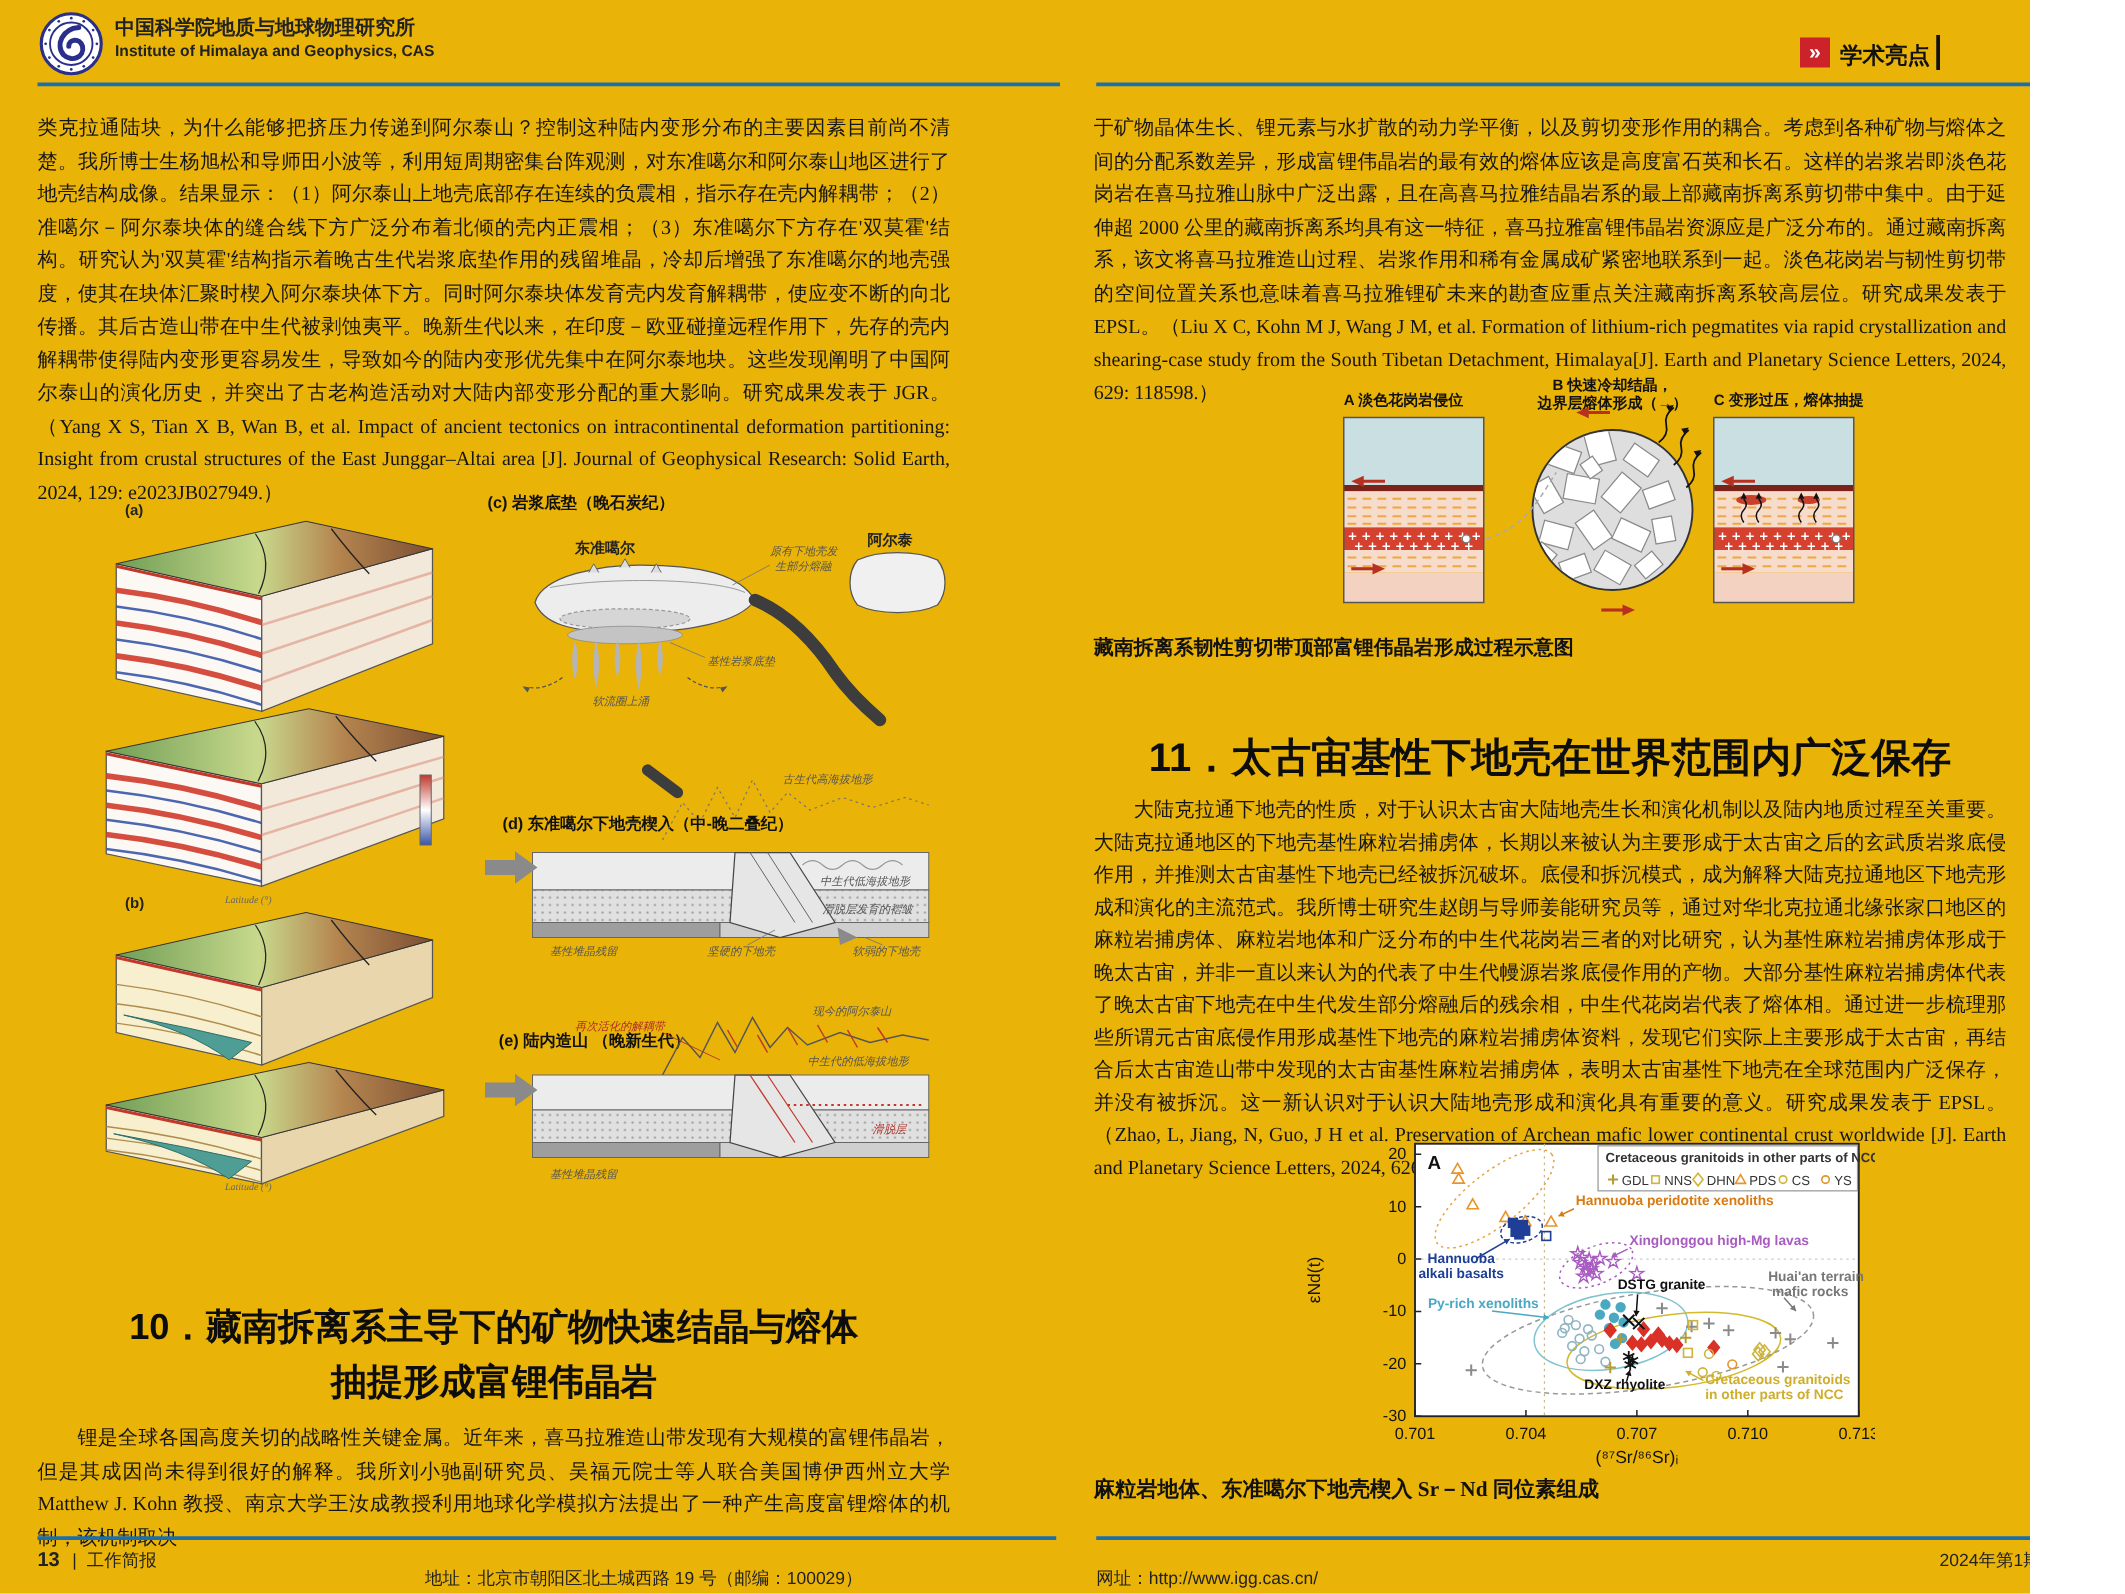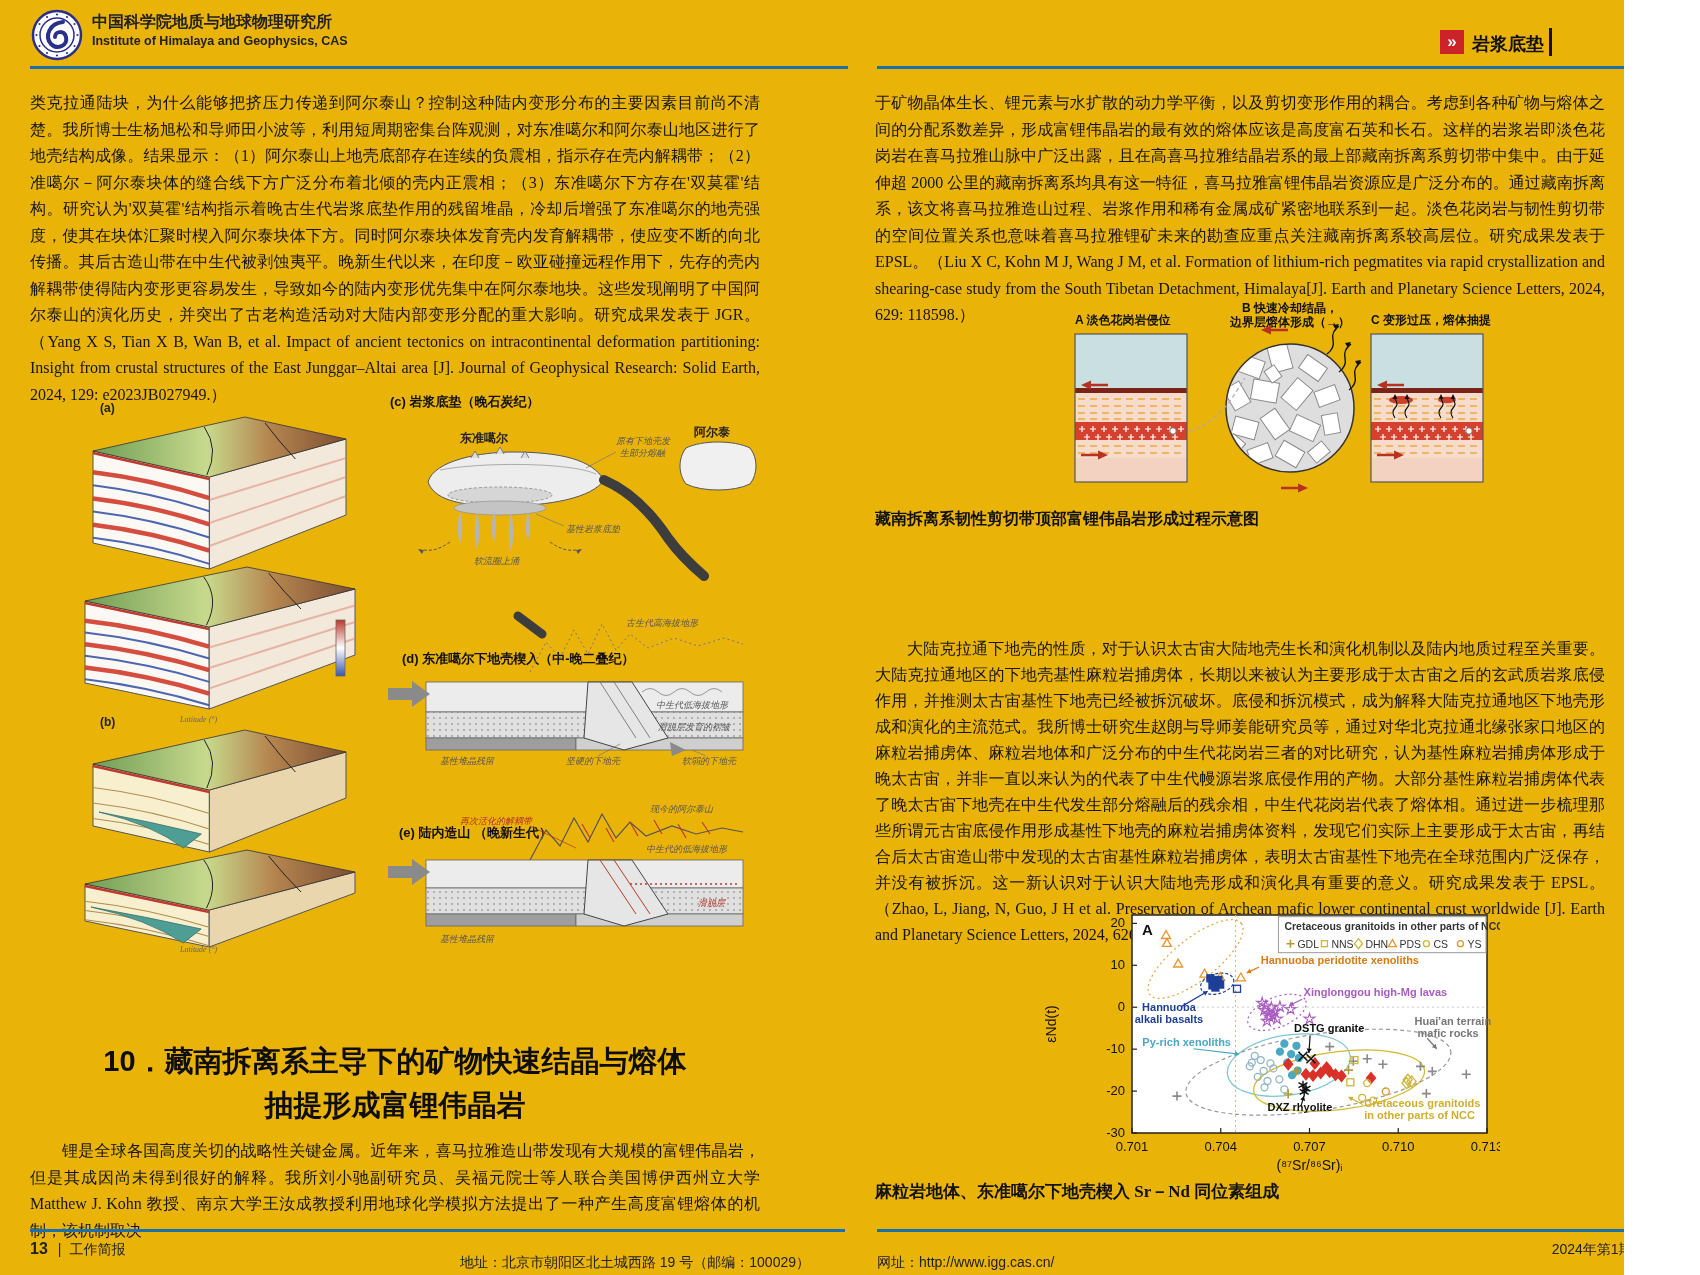--- a/index.html
+++ b/index.html
@@ -51,21 +51,21 @@
         <circle cx="17" cy="45" r="1.1"></circle>
         <circle cx="9.5" cy="38" r="1.1"></circle>
       <circle cx="6.5" cy="27" r="1.1"></circle>
         <circle cx="9.5" cy="16" r="1.1"></circle>
         <circle cx="17" cy="9" r="1.1"></circle>
     </g>
   </svg>
   <div class="abs orgcn" style="left:92px;top:12px">中国科学院地质与地球物理研究所</div>
   <div class="abs orgen" style="left:92px;top:34px">Institute of Himalaya and Geophysics, CAS</div>
   <div class="badge" style="left:1440px;top:30px">»</div>
-  <div class="abs badgetxt" style="left:1472px;top:32px">岩浆底垫</div>
+  <div class="abs badgetxt" style="left:1472px;top:32px">学术亮点</div>
   <div class="vbar" style="left:1549px;top:28px"></div>
   <div class="rule" style="left:30px;top:66px;width:818px"></div>
   <div class="rule" style="left:877px;top:66px;width:793px"></div>
 
   <div class="abs body-cn" style="left:30px;top:90px;width:730px">类克拉通陆块，为什么能够把挤压力传递到阿尔泰山？控制这种陆内变形分布的主要因素目前尚不清楚。我所博士生杨旭松和导师田小波等，利用短周期密集台阵观测，对东准噶尔和阿尔泰山地区进行了地壳结构成像。结果显示：（1）阿尔泰山上地壳底部存在连续的负震相，指示存在壳内解耦带；（2）准噶尔－阿尔泰块体的缝合线下方广泛分布着北倾的壳内正震相；（3）东准噶尔下方存在'双莫霍'结构。研究认为'双莫霍'结构指示着晚古生代岩浆底垫作用的残留堆晶，冷却后增强了东准噶尔的地壳强度，使其在块体汇聚时楔入阿尔泰块体下方。同时阿尔泰块体发育壳内发育解耦带，使应变不断的向北传播。其后古造山带在中生代被剥蚀夷平。晚新生代以来，在印度－欧亚碰撞远程作用下，先存的壳内解耦带使得陆内变形更容易发生，导致如今的陆内变形优先集中在阿尔泰地块。这些发现阐明了中国阿尔泰山的演化历史，并突出了古老构造活动对大陆内部变形分配的重大影响。研究成果发表于 JGR。（Yang X S, Tian X B, Wan B, et al. Impact of ancient tectonics on intracontinental deformation partitioning: Insight from crustal structures of the East Junggar–Altai area [J]. Journal of Geophysical Research: Solid Earth, 2024, 129: e2023JB027949.）</div>
 
   <svg id="fig-left" class="abs" style="left:30px;top:392px" width="730" height="563" viewBox="0 0 730 563">
     <defs>
       <linearGradient id="terr" x1="0" y1="0" x2="1" y2="0">
         <stop offset="0" stop-color="#6f9e55"></stop>
@@ -377,20 +377,21 @@
         <path d="M364,76 q8,-6 6,-14 q-2,-8 6,-14" fill="none" stroke="#111" stroke-width="1.4"></path>
         <path d="M376,46 l-6,1 l3,5 z" fill="#111"></path>
         <path d="M374,94 q8,-6 6,-14 q-2,-8 6,-14" fill="none" stroke="#111" stroke-width="1.4"></path>
         <path d="M386,64 l-6,1 l3,5 z" fill="#111"></path>
         <path d="M214,135 C246,126 258,100 270,82" fill="none" stroke="#aaa" stroke-width="1.2" stroke-dasharray="4,3"></path>
       </g>
   </svg>
 
   <div class="abs kcap" style="left:875px;top:505px;width:730px;font-size:16px">藏南拆离系韧性剪切带顶部富锂伟晶岩形成过程示意图</div>
 
+  <div class="abs sec-title" style="left:875px;top:585px;width:730px;font-size:32px">11．太古宙基性下地壳在世界范围内广泛保存</div>
 
   <div class="abs body-cn indent" style="left:875px;top:636px;width:730px;line-height:26px">大陆克拉通下地壳的性质，对于认识太古宙大陆地壳生长和演化机制以及陆内地质过程至关重要。大陆克拉通地区的下地壳基性麻粒岩捕虏体，长期以来被认为主要形成于太古宙之后的玄武质岩浆底侵作用，并推测太古宙基性下地壳已经被拆沉破坏。底侵和拆沉模式，成为解释大陆克拉通地区下地壳形成和演化的主流范式。我所博士研究生赵朗与导师姜能研究员等，通过对华北克拉通北缘张家口地区的麻粒岩捕虏体、麻粒岩地体和广泛分布的中生代花岗岩三者的对比研究，认为基性麻粒岩捕虏体形成于晚太古宙，并非一直以来认为的代表了中生代幔源岩浆底侵作用的产物。大部分基性麻粒岩捕虏体代表了晚太古宙下地壳在中生代发生部分熔融后的残余相，中生代花岗岩代表了熔体相。通过进一步梳理那些所谓元古宙底侵作用形成基性下地壳的麻粒岩捕虏体资料，发现它们实际上主要形成于太古宙，再结合后太古宙造山带中发现的太古宙基性麻粒岩捕虏体，表明太古宙基性下地壳在全球范围内广泛保存，并没有被拆沉。这一新认识对于认识大陆地壳形成和演化具有重要的意义。研究成果发表于 EPSL。（Zhao, L, Jiang, N, Guo, J H et al. Preservation of Archean mafic lower continental crust worldwide [J]. Earth and Planetary Science Letters, 2024, 626: 118566.）</div>
 
   <svg id="sr-nd-chart" class="abs" style="left:1040px;top:885px" width="460" height="290" viewBox="0 0 460 290">
       <rect x="92" y="30" width="355" height="218" fill="#ffffff" stroke="#222" stroke-width="1.5"></rect>
       <line x1="195.5416666666683" y1="30" x2="195.5416666666683" y2="248" stroke="#c9b98a" stroke-width="1" stroke-dasharray="2,3"></line>
       <line x1="92" y1="122.23076923076924" x2="447" y2="122.23076923076924" stroke="#cccccc" stroke-width="1" stroke-dasharray="2,3"></line>
       <line x1="92" y1="248" x2="92" y2="243" stroke="#222" stroke-width="1.2"></line>
       <text x="92" y="266" text-anchor="middle" font-size="13" fill="#111">0.701</text>
       <line x1="180.75" y1="248" x2="180.75" y2="243" stroke="#222" stroke-width="1.2"></line>
@@ -547,20 +548,20 @@
 
   <div class="abs kcap" style="left:875px;top:1178px;width:730px;font-size:17px">麻粒岩地体、东准噶尔下地壳楔入 Sr－Nd 同位素组成</div>
 
   <div class="thinrule" style="left:30px;top:1229px;width:815px"></div>
   <div class="thinrule" style="left:877px;top:1229px;width:793px"></div>
   <div class="abs" style="left:30px;top:1240px">
     <span class="ftnum">13</span>
     <span class="ft" style="margin:0 4px 0 6px">|</span>
     <span class="ft">工作简报</span>
   </div>
-  <div class="abs ft" style="left:340px;top:1242px;width:470px;text-align:right">地址：北京市朝阳区北土城西路 19 号（邮编：100029）</div>
+  <div class="abs ft" style="left:340px;top:1242px;width:470px;text-align:left">地址：北京市朝阳区北土城西路 19 号（邮编：100029）</div>
   <div class="abs ft" style="left:877px;top:1242px">网址：http://www.igg.cas.cn/</div>
   <div class="abs" style="left:1380px;top:1240px;width:290px;text-align:right">
     <span class="ft">2024年第1期</span>
     <span class="ft" style="margin:0 4px">|</span>
     <span class="ftnum">14</span>
   </div>
 </div>
 
 </body></html>

